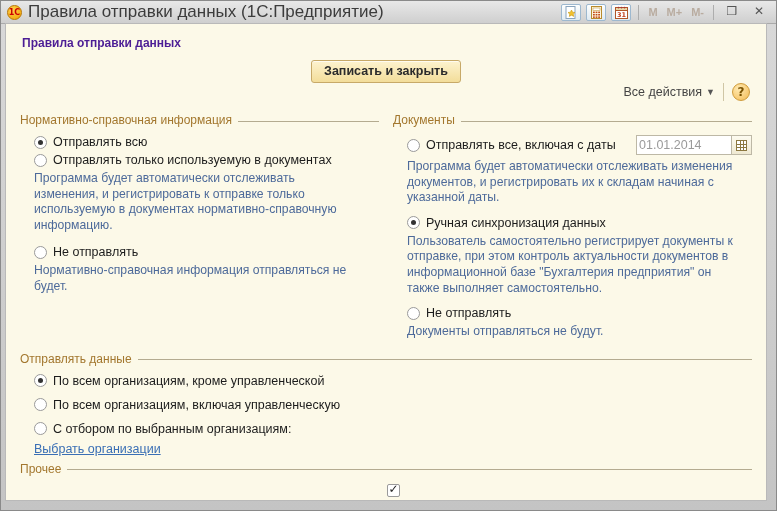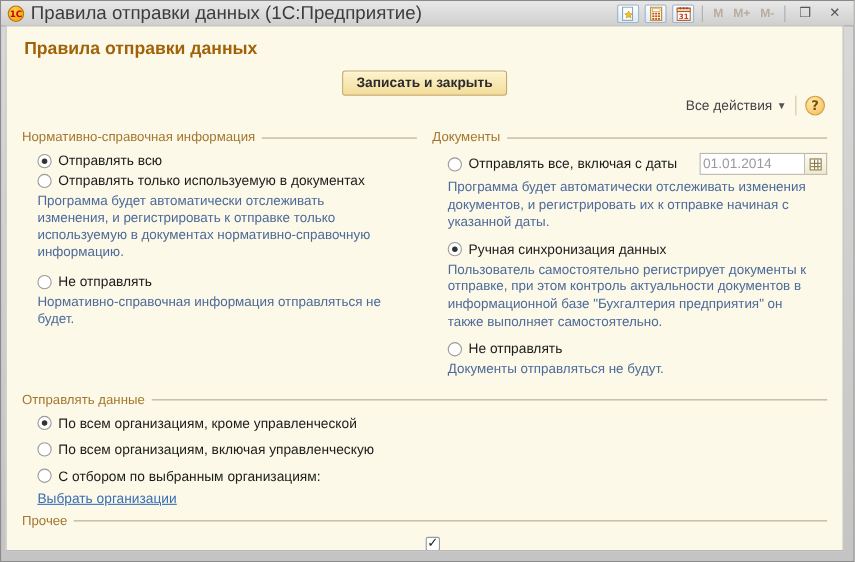--- a/index.html
+++ b/index.html
@@ -34,21 +34,21 @@
   .tb-sep { width:1px; height:15px; background:#adadad; margin:0 2px; }
   .mem-btn { color:#b9aca0; font-size:11px; font-weight:bold; padding:0 2px; }
   .win-btn { width:22px; height:16px; text-align:center; color:#555;
     font-size:12px; line-height:15px; font-weight:bold; }
   
   .content {
     position:absolute; top:22px; left:4px; right:9px; bottom:9px;
     background:#fcf9e8; border:1px solid #b9b9b9; overflow:hidden;
     padding:8px 14px 0 14px;
   }
-  .page-title { color:#a16207; font-size:16px; font-weight:bold; padding:4px 2px 10px 2px; }
+  .page-title { color:#4c1d95; font-size:12px; font-weight:bold; padding:4px 2px 10px 2px; }
   .toolbar { display:flex; align-items:center; padding:0 2px 10px 2px;flex-direction:column; }
   .btn-primary {
     background:linear-gradient(180deg,#fdf3cf,#f3dd9a);
     border:1px solid #c7a968; border-radius:3px;
     padding:3px 12px 4px 12px; font-size:12.5px; font-weight:bold; color:#2b2b2b;
     box-shadow:0 1px 0 rgba(255,255,255,.7) inset; cursor:pointer;
   }
   .toolbar-right { margin-left:auto; display:flex; align-items:center; gap:8px; }
   .all-actions { color:#444; font-size:12.5px; cursor:pointer; display:flex; align-items:center; gap:4px; }
   .caret { font-size:9px; color:#555; }
@@ -212,21 +212,21 @@
         <div class="opt-row">
           <span class="radio"></span>
           <span class="opt-label">Отправлять все, включая с даты</span>
           <span class="date-wrap">
             <input class="date-input" readonly="" value="01.01.2014" style="">
             <span class="cal-btn">
                 <span class="grid-ic"></span>
               </span>
           </span>
         </div>
-        <div class="hint">Программа будет автоматически отслеживать изменения документов, и регистрировать их к отправке начиная с указанной даты.</div>
+        <div class="hint">Программа будет автоматически отслеживать изменения документов, и регистрировать их к складам начиная с указанной даты.</div>
 
         <div class="opt-row">
           <span class="radio checked"></span>
           <span class="opt-label">Ручная синхронизация данных</span>
         </div>
         <div class="hint">Пользователь самостоятельно регистрирует документы к отправке, при этом контроль актуальности документов в информационной базе "Бухгалтерия предприятия" он также выполняет самостоятельно.</div>
 
         <div class="opt-row">
           <span class="radio"></span>
           <span class="opt-label">Не отправлять</span>

